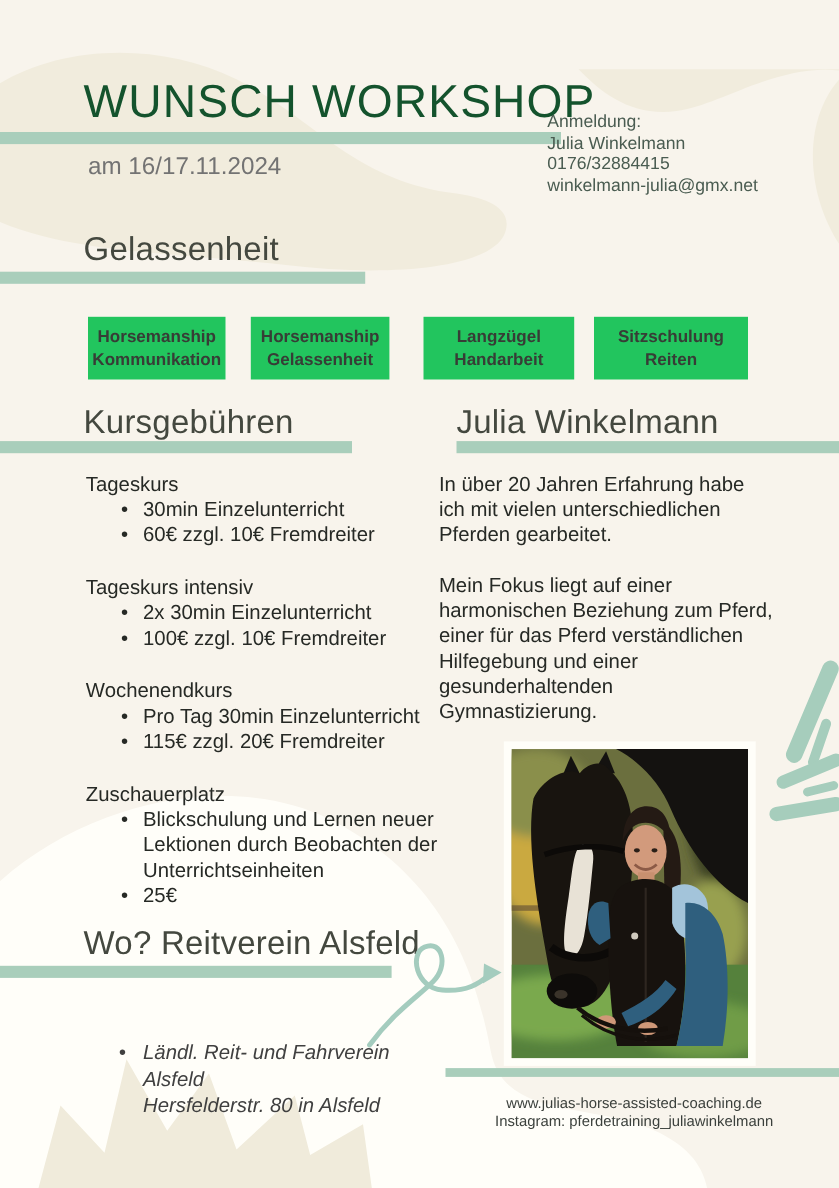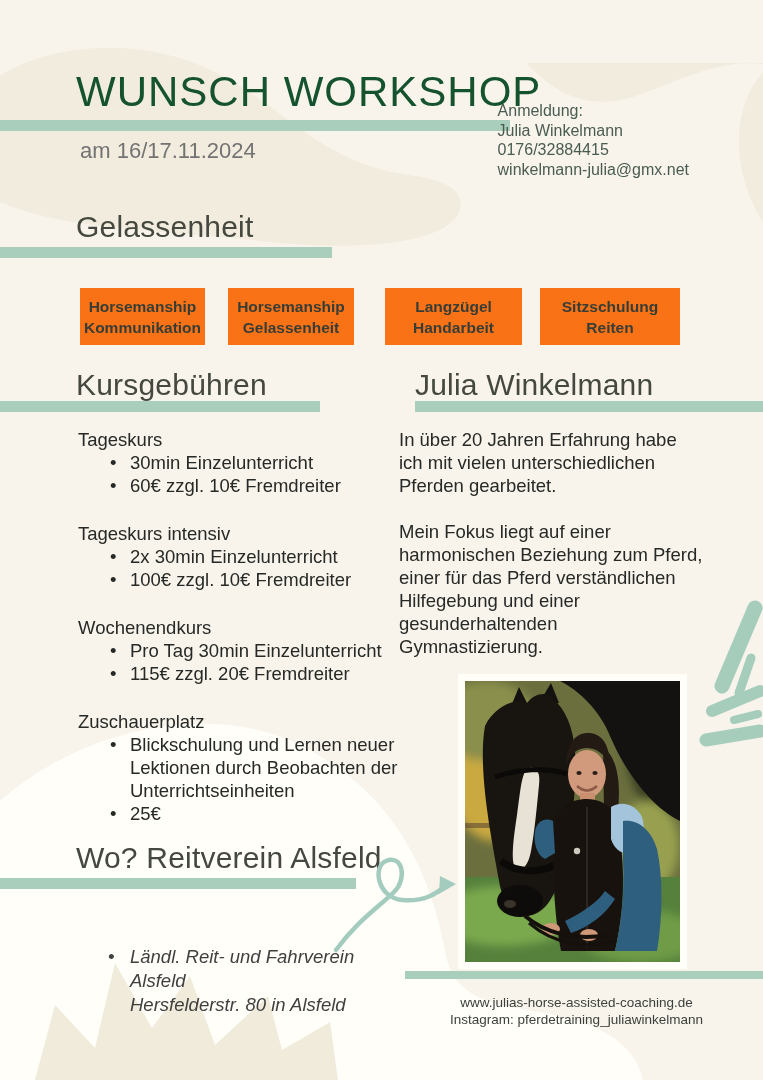--- a/index.html
+++ b/index.html
@@ -15,21 +15,21 @@
   .title { position:absolute; left:76px; top:68px; font-size:42px; letter-spacing:1px;
            color:#14532d; white-space:nowrap; }
   .date  { position:absolute; left:80px; top:138px; font-size:22px; color:#737373; }
 
   .contact { position:absolute; right:74px; top:77px; text-align:left;
              font-size:16px; line-height:19.5px; color:#4a5c51;margin-top:24px; }
 
   .heading { position:absolute; font-size:30px; color:#44483f; letter-spacing:0.2px;
              white-space:nowrap; }
 
-  .theme-box { position:absolute; top:288px; height:57px; background:#f97316;
+  .theme-box { position:absolute; top:288px; height:57px; background:#22c55e;
                color:#373d36; font-weight:bold; font-size:15.5px; line-height:21px;
                text-align:center; display:flex; flex-direction:column; justify-content:center; }
   .theme-box span { display:block; }
 
   .fees { position:absolute; left:78px; top:428px; width:334px;
           font-size:18.5px; line-height:23px; color:#262925; }
   .fee-group { margin-top:25px; }
   .fee-group:first-child { margin-top:0; }
   .fee-item { position:relative; padding-left:52px; }
   .fee-item::before { content:"\2022"; position:absolute; left:32px; top:0; }

